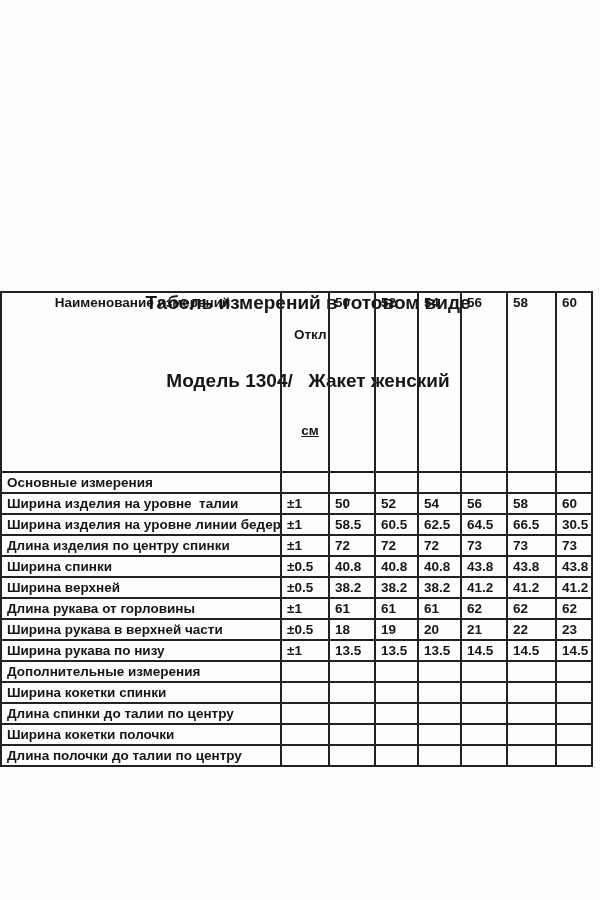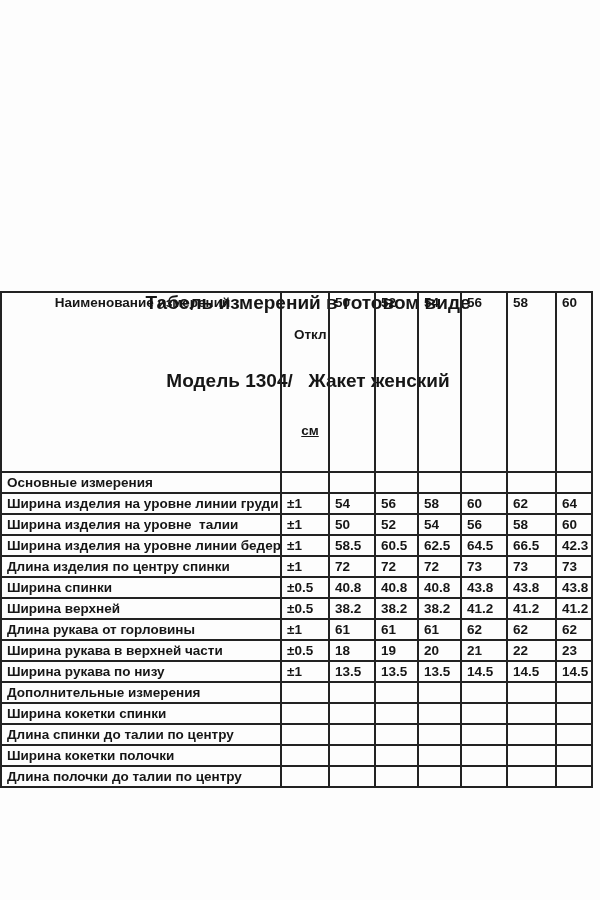--- a/index.html
+++ b/index.html
@@ -95,48 +95,38 @@
           <td>Основные измерения</td>
           <td></td>
           <td></td>
           <td></td>
           <td></td>
           <td></td>
           <td></td>
           <td></td>
         </tr>
         <tr>
-          <td>Ширина изделия на уровне линии груди</td>
-          <td>±1</td>
-          <td>54</td>
-          <td>56</td>
-          <td>58</td>
-          <td>60</td>
-          <td>62</td>
-          <td>64</td>
-        </tr>
-        <tr>
           <td>Ширина изделия на уровне  талии</td>
           <td>±1</td>
           <td>50</td>
           <td>52</td>
           <td>54</td>
           <td>56</td>
           <td>58</td>
           <td>60</td>
         </tr>
         <tr>
           <td>Ширина изделия на уровне линии бедер</td>
           <td>±1</td>
           <td>58.5</td>
           <td>60.5</td>
           <td>62.5</td>
           <td>64.5</td>
           <td>66.5</td>
-          <td>42.3</td>
+          <td>30.5</td>
         </tr>
         <tr>
           <td>Длина изделия по центру спинки</td>
           <td>±1</td>
           <td>72</td>
           <td>72</td>
           <td>72</td>
           <td>73</td>
           <td>73</td>
           <td>73</td>

